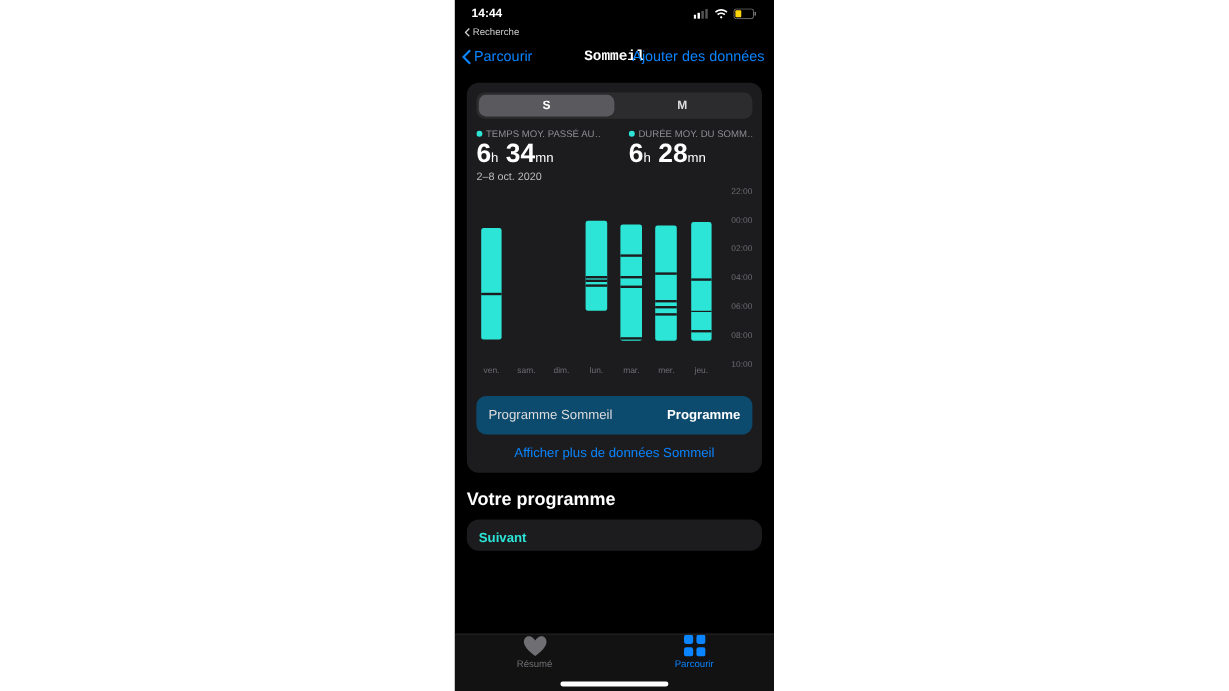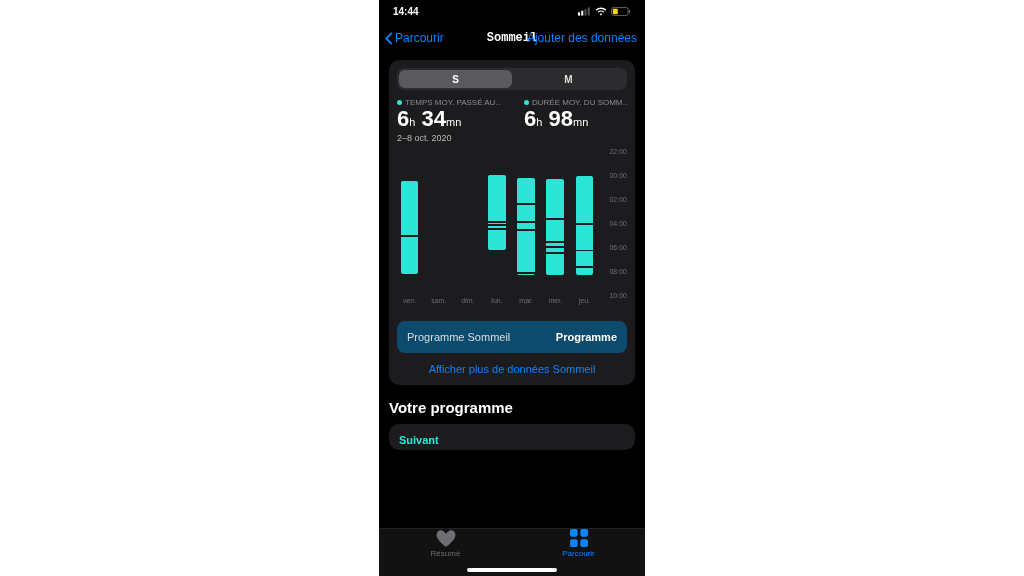--- a/index.html
+++ b/index.html
@@ -224,20 +224,26 @@
           <path d="M7 9.5c.6 0 1.1-.5 1.1-1.1S7.6 7.3 7 7.3s-1.1.5-1.1 1.1S6.4 9.5 7 9.5zm-3-3.2c1.7-1.6 4.3-1.6 6 0l1-1.1c-2.2-2-5.8-2-8 0l1 1.1zm-2.1-2.2c2.8-2.6 7.4-2.6 10.2 0l1-1.1C9.7-.5 4.3-.5.9 3l1 1.1z" fill="#fff"></path>
         </svg>
       <svg width="20" height="9" viewBox="0 0 24 11">
           <rect x="0.5" y="0.5" width="20" height="10" rx="2.5" fill="none" stroke="#777"></rect>
           <rect x="2" y="2" width="6" height="7" rx="1" fill="#ffd60a"></rect>
           <rect x="21.5" y="3.5" width="1.5" height="4" rx="0.8" fill="#777"></rect>
         </svg>
     </div>
   </div>
 
+  <div class="breadcrumb-row">
+    <svg width="5" height="8" viewBox="0 0 6 10">
+        <path d="M5 1L1 5l4 4" stroke="#ccc" fill="none" stroke-width="1.4"></path>
+      </svg>
+    <span>Recherche</span>
+  </div>
 
   <div class="nav-bar">
     <div class="nav-back">
       <svg width="8" height="13" viewBox="0 0 8 14">
           <path d="M7 1L1 7l6 6" stroke="#0a84ff" fill="none" stroke-width="2"></path>
         </svg>
       <span>Parcourir</span>
     </div>
     <span class="nav-title">Sommeil</span>
     <span class="nav-action">Ajouter des données</span>
@@ -259,21 +265,21 @@
               <span>TEMPS MOY. PASSÉ AU…</span>
             </div>
           <div class="metric-value"><span>6</span><span class="unit">h</span> <span>34</span><span class="unit">mn</span></div>
           <div class="date-range">2–8 oct. 2020</div>
         </div>
         <div class="metric">
           <div class="metric-label">
               <span class="dot"></span>
               <span>DURÉE MOY. DU SOMM…</span>
             </div>
-          <div class="metric-value"><span>6</span><span class="unit">h</span> <span>98</span><span class="unit">mn</span></div>
+          <div class="metric-value"><span>6</span><span class="unit">h</span> <span>28</span><span class="unit">mn</span></div>
         </div>
       </div>
 
       <div class="chart-wrap">
         <div class="ylabels">
             <span style="top: 0%;">22:00</span>
             <span style="top: 16.6667%;">00:00</span>
             <span style="top: 33.3333%;">02:00</span>
             <span style="top: 50%;">04:00</span>
             <span style="top: 66.6667%;">06:00</span>

